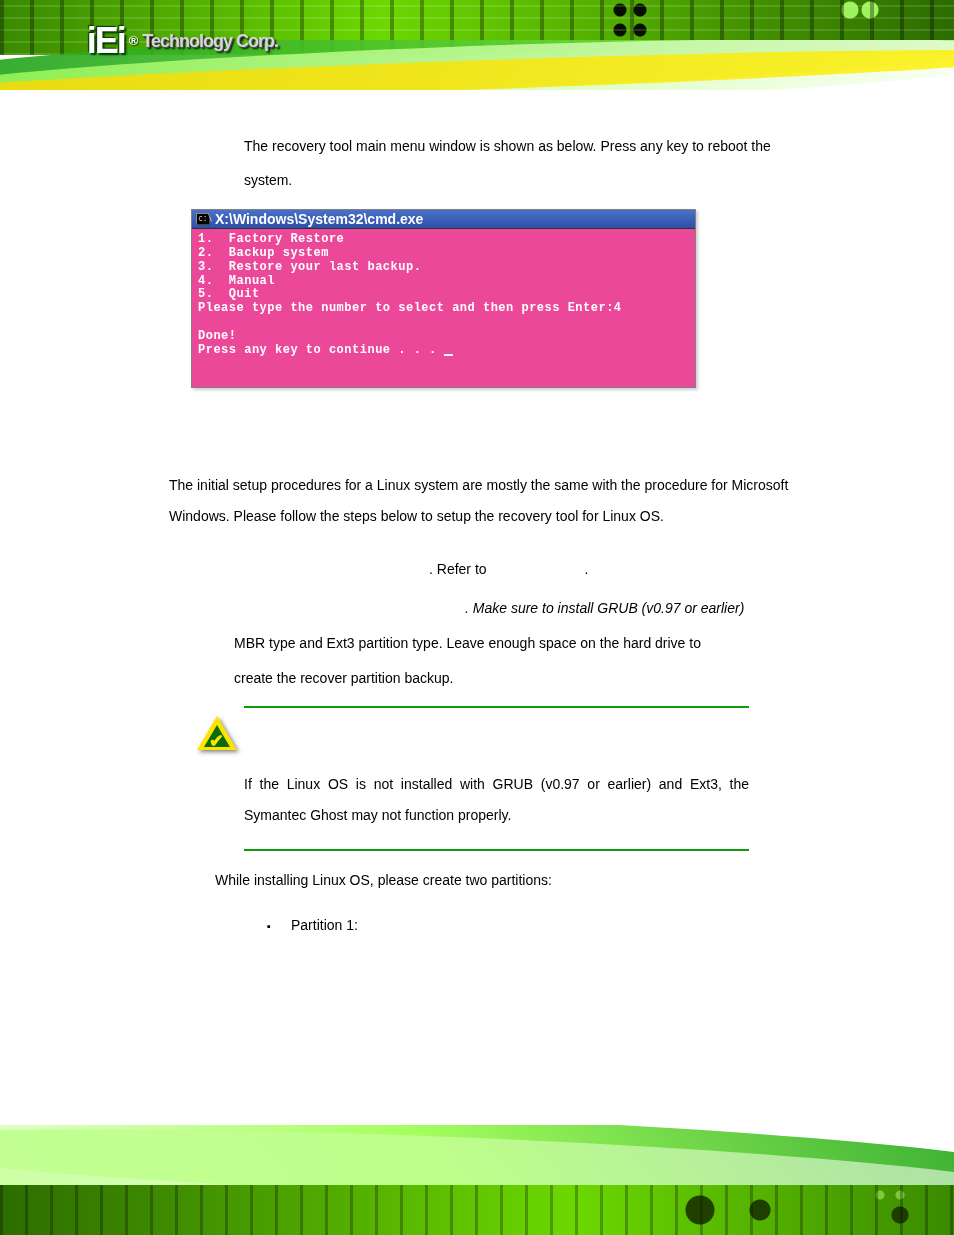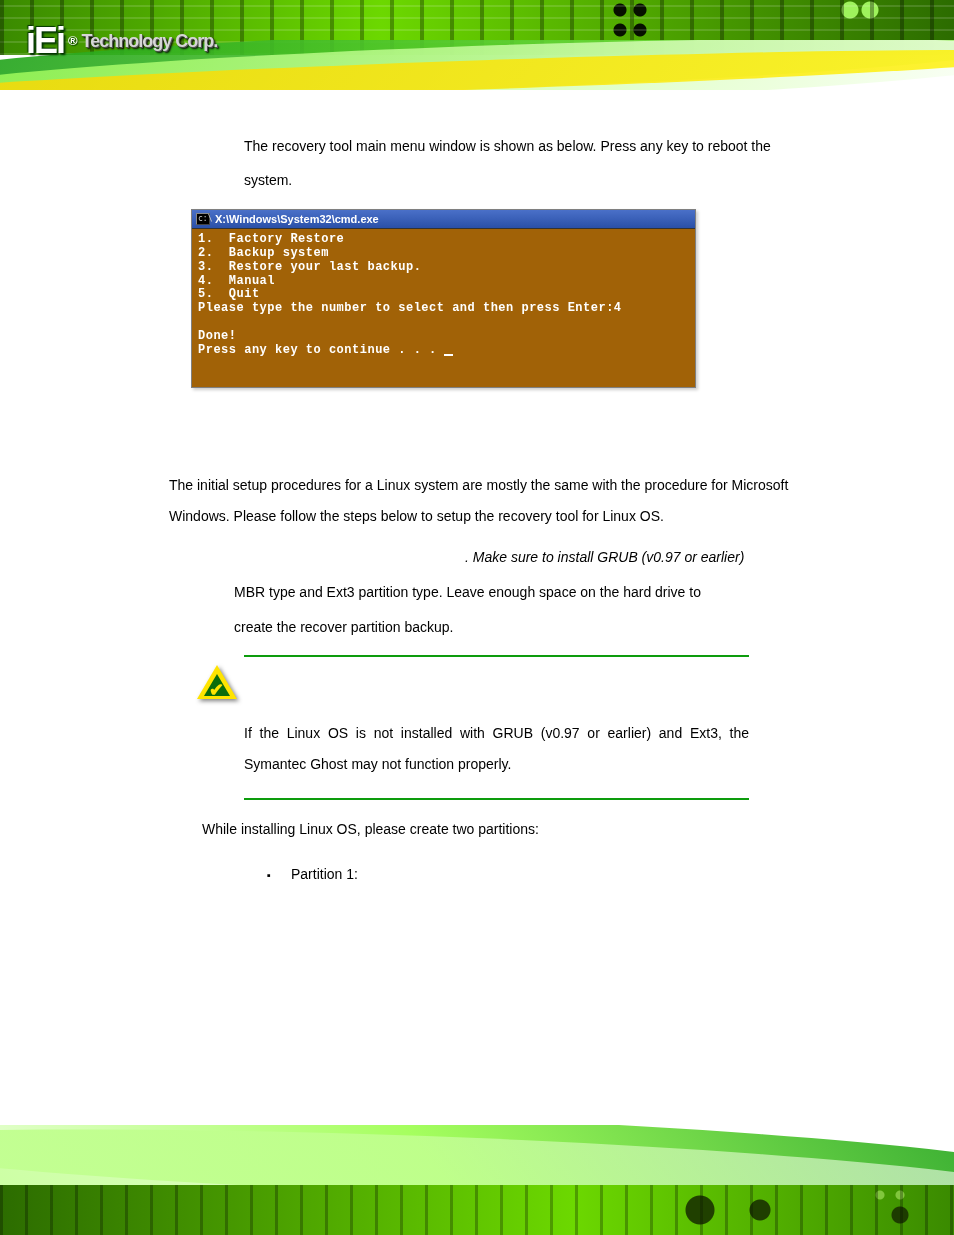--- a/index.html
+++ b/index.html
@@ -53,23 +53,24 @@
     position: absolute;
     left: -100px; right: -100px; height: 60px;
     border-radius: 50%;
     transform: skewX(-40deg) rotate(-2deg);
   }
   .swoosh.s1 { top: -10px; background: linear-gradient(90deg, #169b16, #9cff4d); opacity: 0.9; }
   .swoosh.s2 { top: 5px; background: linear-gradient(90deg, #9cff4d, #fff); opacity: 0.8; }
   .swoosh.s3 { top: 20px; background: linear-gradient(90deg, #ffd400, #fff200); opacity: 0.8; height: 30px; }
   .logo-box {
     position: absolute;
-    top: 20px; left: 26px;
+    top: 20px; left: 48px;
     width: 230px; height: 55px;
     z-index: 5;
+    text-align: right;
   }
   .logo-iei {
     font-family: "Trebuchet MS", Arial, sans-serif;
     font-weight: 900;
     font-size: 36px;
     color: #fff;
     text-shadow: 2px 2px 2px #003300, -1px -1px 1px #003300;
     display: inline-block;
     vertical-align: middle;
     letter-spacing: -2px;
@@ -129,27 +130,27 @@
     border-right-color: #444;
     font-size: 8px;
     color: #ccc;
     line-height: 10px;
     text-align: left;
     padding-left: 1px;
     font-family: monospace;
   }
   .cmd-path {
     color: #fff;
-    font-size: 11px;
+    font-size: 14px;
     font-weight: bold;
     margin-left: 5px;
     font-family: Tahoma, Arial, sans-serif;
   }
   .cmd-body {
-    background: #a16207;
+    background: #ec4899;
     color: #fff;
     font-family: "Fixedsys", "Courier New", monospace;
     font-size: 12px;
     line-height: 1.15;
     padding: 4px 6px 30px 6px;
     white-space: pre;
     font-weight: bold;
     letter-spacing: 0.5px;
   }
   .cursor-blink {
@@ -219,21 +220,21 @@
     text-align: justify;
   }
   .note-sep2 {
     height: 2px;
     background: #0d9c0d;
     margin: 18px 0 14px 75px;
     width: 505px;
   }
 
   .while-para {
-    margin-left: 33px;
+    margin-left: 46px;
     line-height: 2.2;
     margin-bottom: 14px;
   }
   ul.parts {
     list-style: none;
     margin-left: 98px;
   }
   ul.parts li {
     line-height: 2.3;
   }
@@ -310,20 +311,25 @@
 <span>Please type the number to select and then press Enter:4</span>
 
 <span>Done!</span>
 <span>Press any key to continue . . . </span><span class="cursor-blink"></span></div>
   </div>
 
   <div class="gap1"></div>
 
   <p class="para2">The initial setup procedures for a Linux system are mostly the same with the procedure for Microsoft Windows. Please follow the steps below to setup the recovery tool for Linux OS.</p>
 
+  <p class="refto">
+    <span>. Refer to</span>
+    <span style="display:inline-block;width:90px;"></span>
+    <span>.</span>
+  </p>
 
   <div class="install-grub">
     <div class="first-fragment">. Make sure to install GRUB (v0.97 or earlier)</div>
     <div class="install-grub-rest">
       <span>MBR type and Ext3 partition type. Leave enough space on the hard drive to</span><br>
       <span>create the recover partition backup.</span>
     </div>
   </div>
 
   <div class="note-sep"></div>

